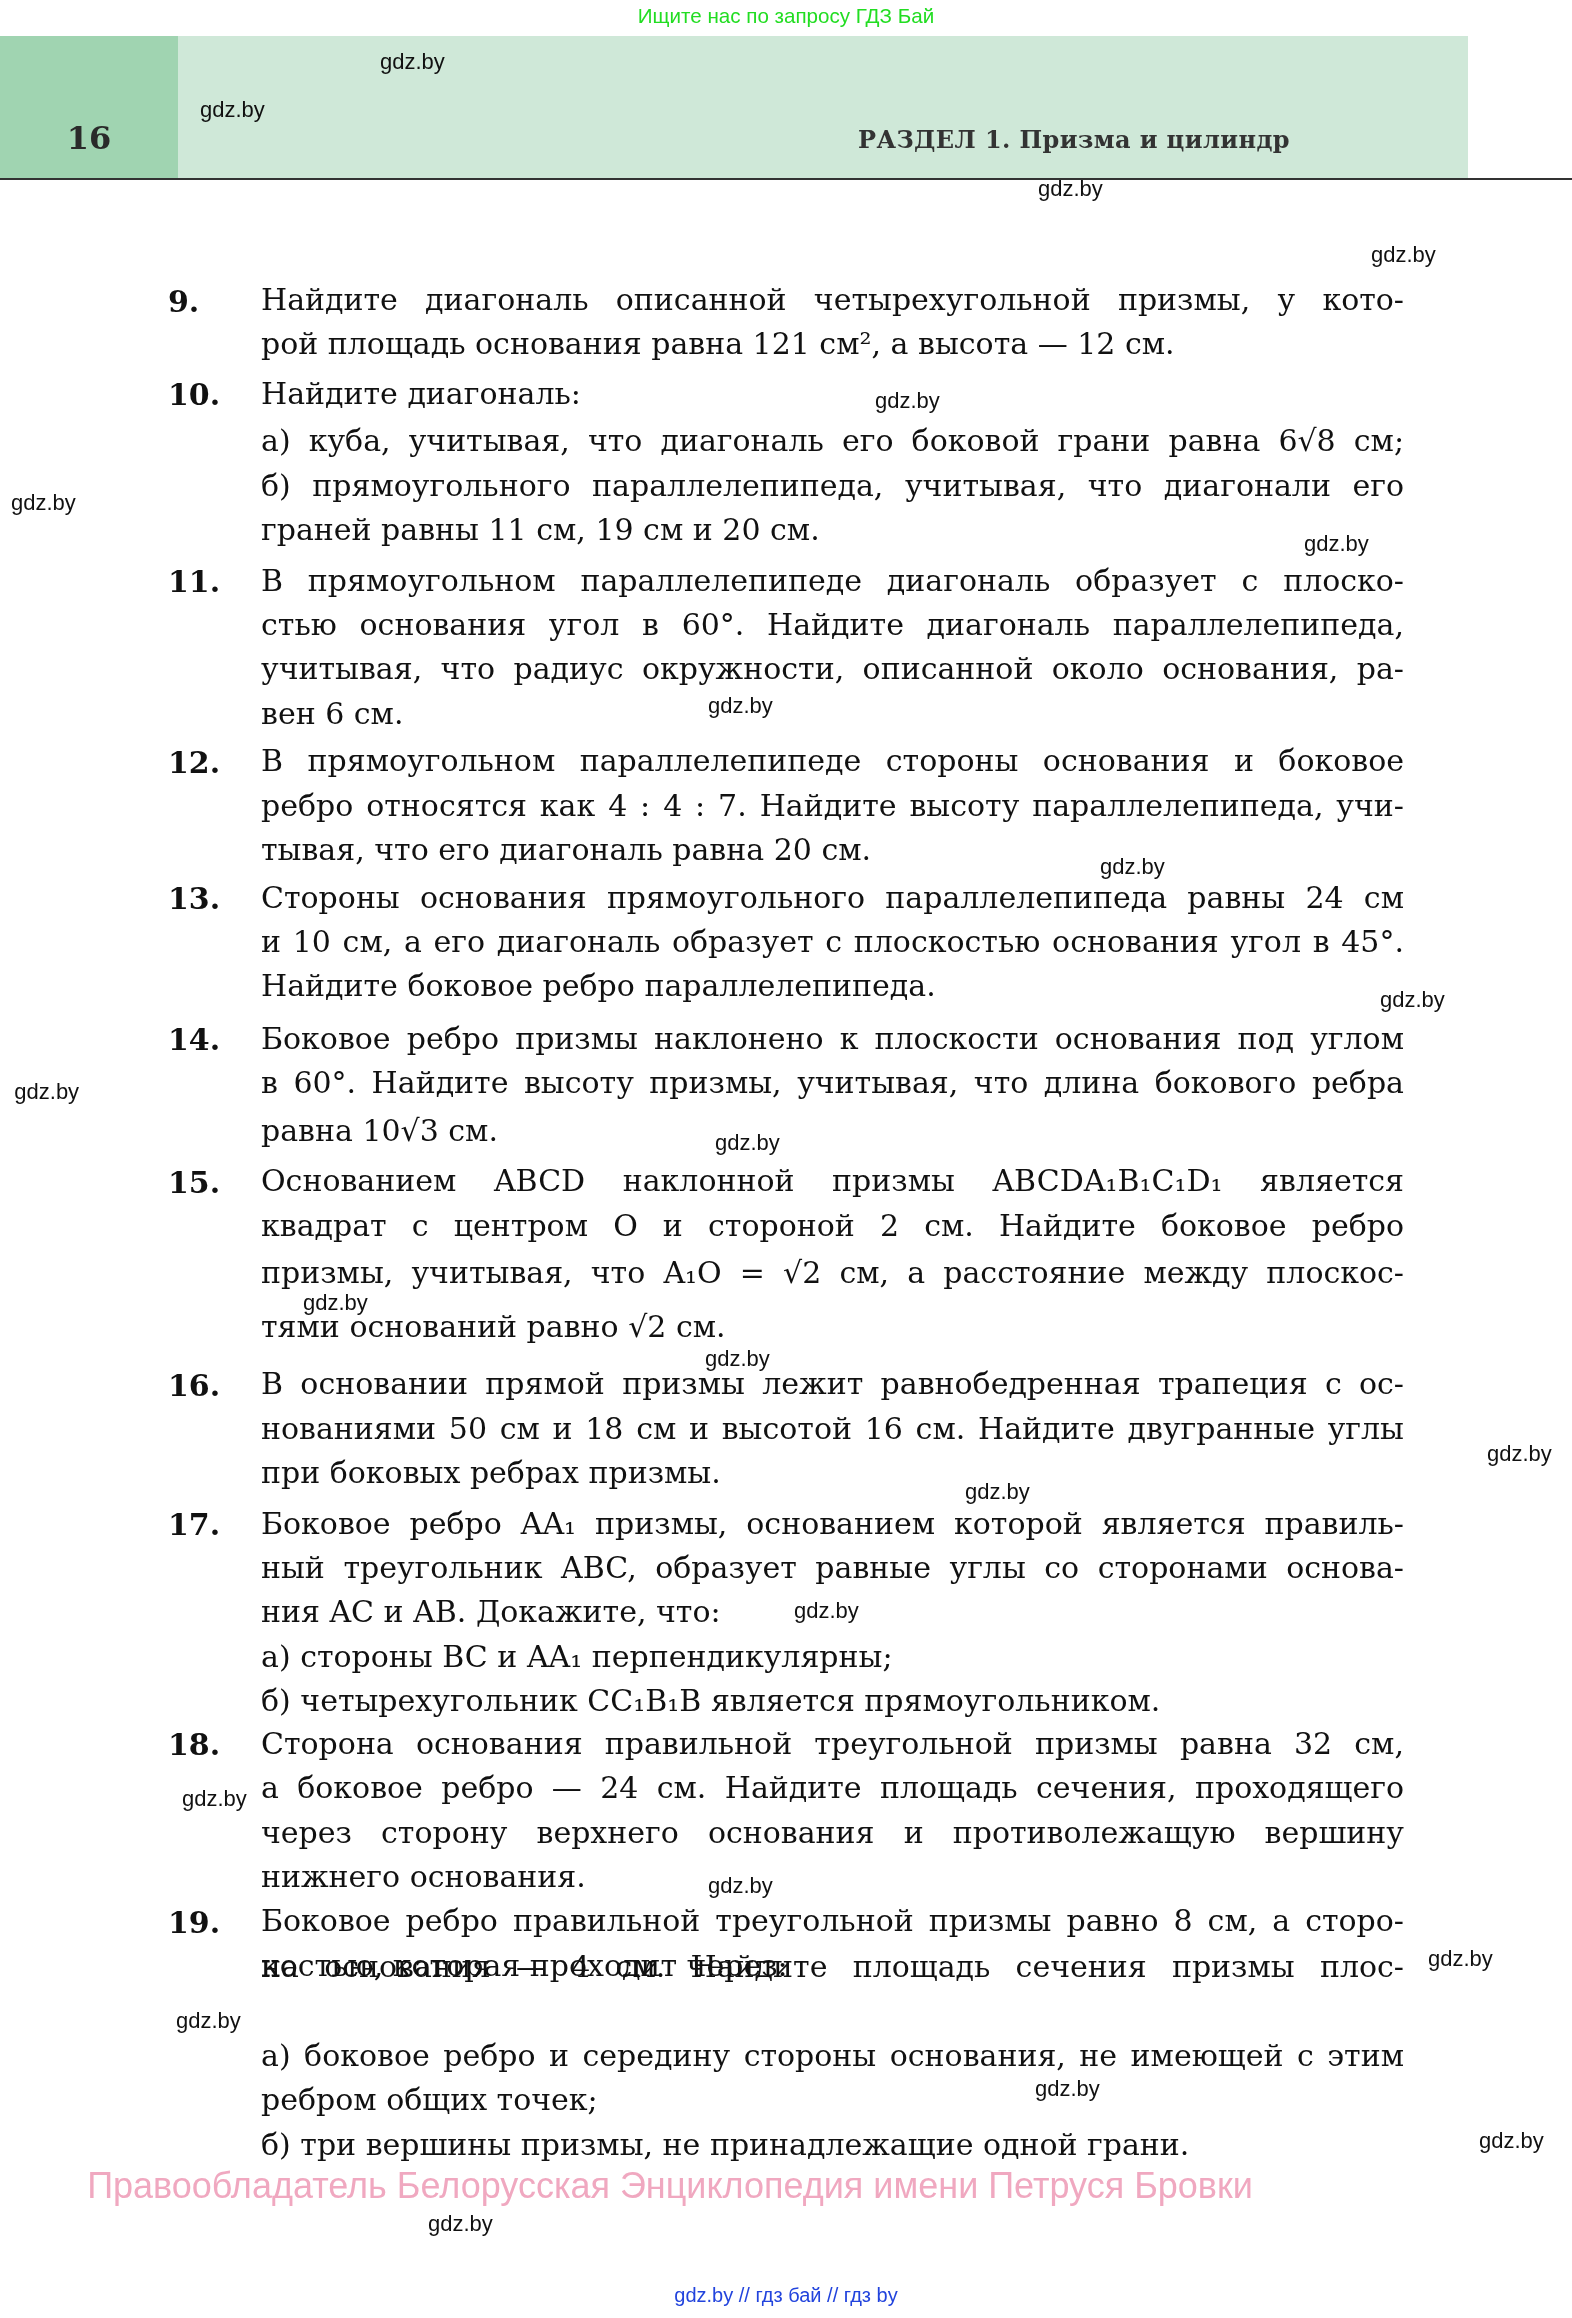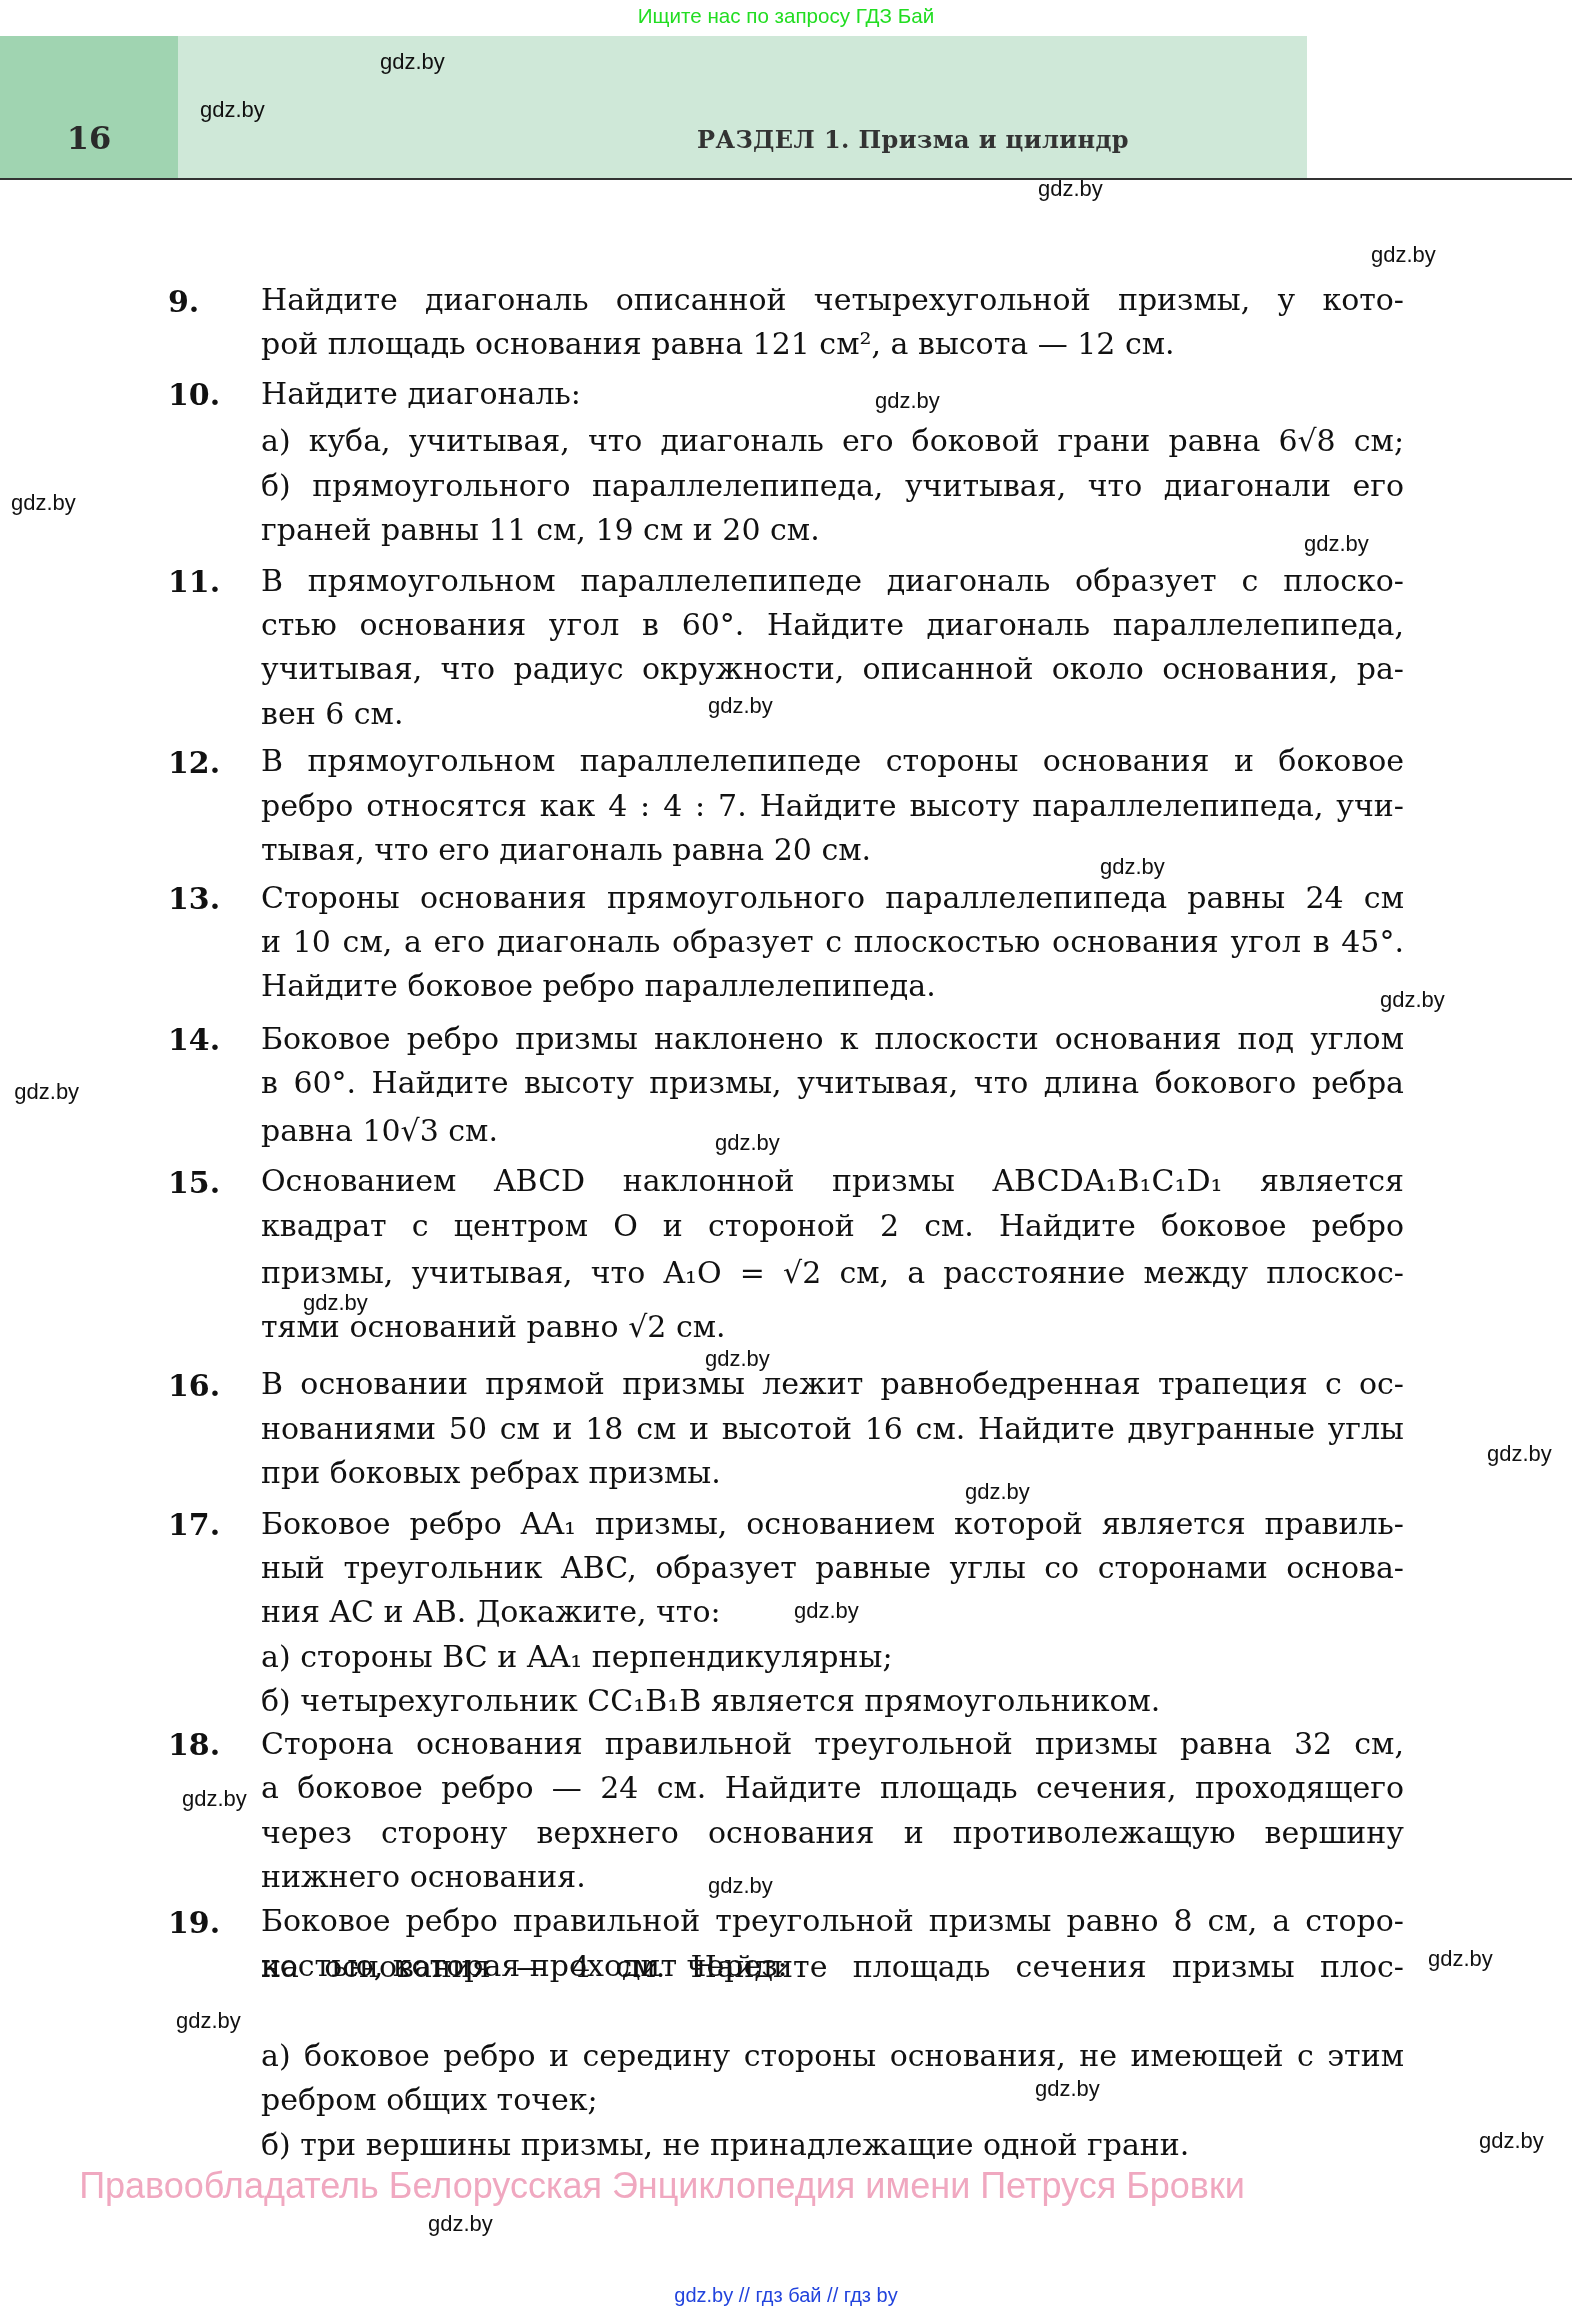--- a/index.html
+++ b/index.html
@@ -3,35 +3,35 @@
 <meta charset="utf-8">
 <style>
   html, body { margin: 0; padding: 0; background: #ffffff; }
   body { width: 1572px; height: 2319px; position: relative; overflow: hidden;
          font-family: "DejaVu Serif", "Liberation Serif", serif; color: #111; }
 
   .top-banner { position: absolute; left: 0; top: 0; width: 1572px; height: 32px;
     text-align: center; font-family: "Liberation Sans", sans-serif; font-size: 20.6px;
     color: #22dd22; line-height: 32px; }
 
-  .header { position: absolute; left: 0; top: 36px; width: 1307px; height: 143px; background: #cfe8d8; }
+  .header { position: absolute; left: 0; top: 36px; width: 1468px; height: 143px; background: #cfe8d8; }
   .header .page-tab { position: absolute; left: 0; top: 0; width: 178px; height: 143px; background: #a0d4b1; }
   .header .page-num { position: absolute; left: 0; top: 83px; width: 178px; text-align: center;
     font-family: "DejaVu Serif", serif; font-weight: bold; font-size: 32px; color: #2a2a2a; }
   .header .section-title { position: absolute; right: 178px; top: 89px; font-family: "DejaVu Serif", serif;
     font-weight: bold; font-size: 24px; color: #333; letter-spacing: 0.4px; }
   .header-rule { position: absolute; left: 0; top: 178px; width: 1572px; height: 2.4px; background: #333; }
 
   .wm { position: absolute; font-family: Liberation Sans, sans-serif; font-size: 22px; color: #111; white-space: nowrap; }
 
   .problem-num { position: absolute; left: 168px; font-weight: bold; font-size: 30px; }
   .line { position: absolute; left: 261px; width: 1143px; font-size: 30px; white-space: nowrap; line-height: 35px; }
   .line.justify { text-align: justify; text-align-last: justify; }
 
-  .copyright { position: absolute; left: 4px; top: 2165px; width: 1316px; text-align: center;
+  .copyright { position: absolute; left: 12px; top: 2165px; width: 1316px; text-align: center;
     font-family: "Liberation Sans", sans-serif; font-size: 36px; color: #f0a8c0; }
   .footer-links { position: absolute; left: 0; top: 2284px; width: 1572px; text-align: center;
     font-family: "Liberation Sans", sans-serif; font-size: 20px; color: #2244dd; }
 </style>
 </head>
 <body>
 
 <div class="top-banner">Ищите нас по запросу ГДЗ Бай</div>
 
 <div class="header">

